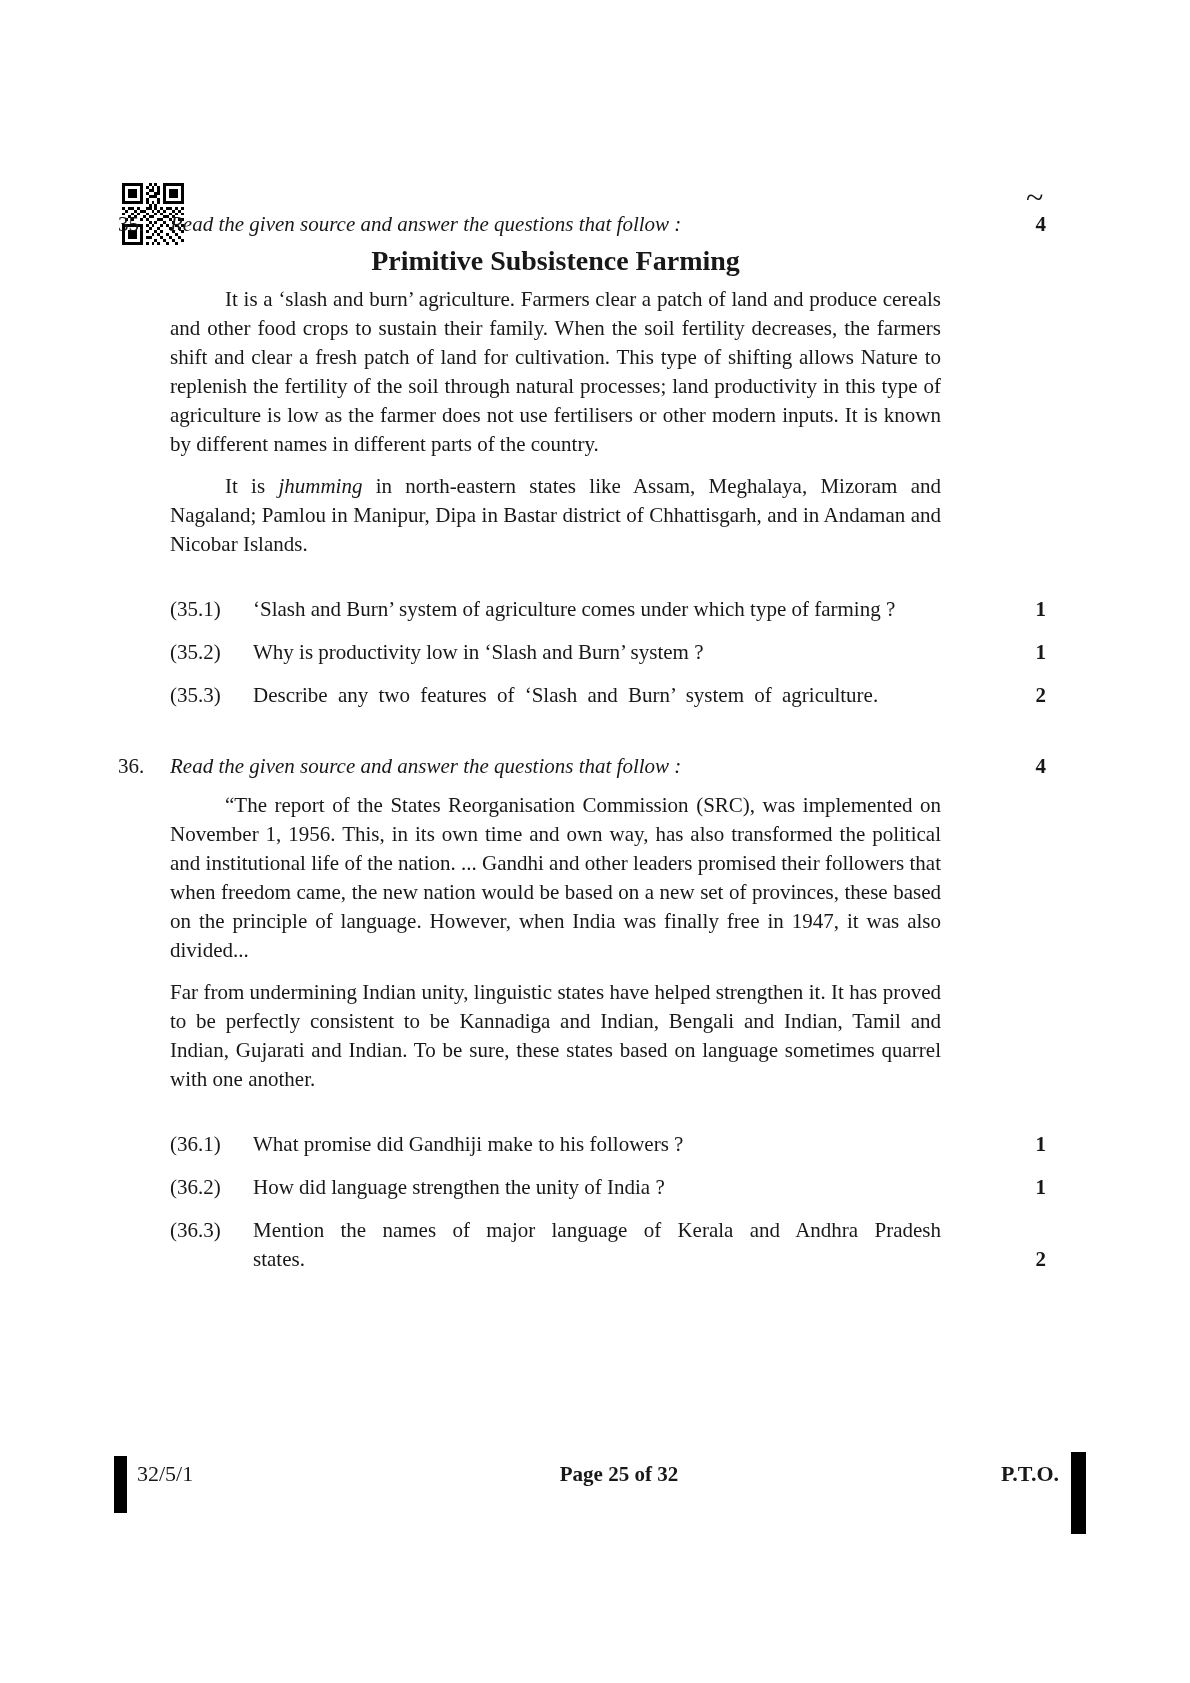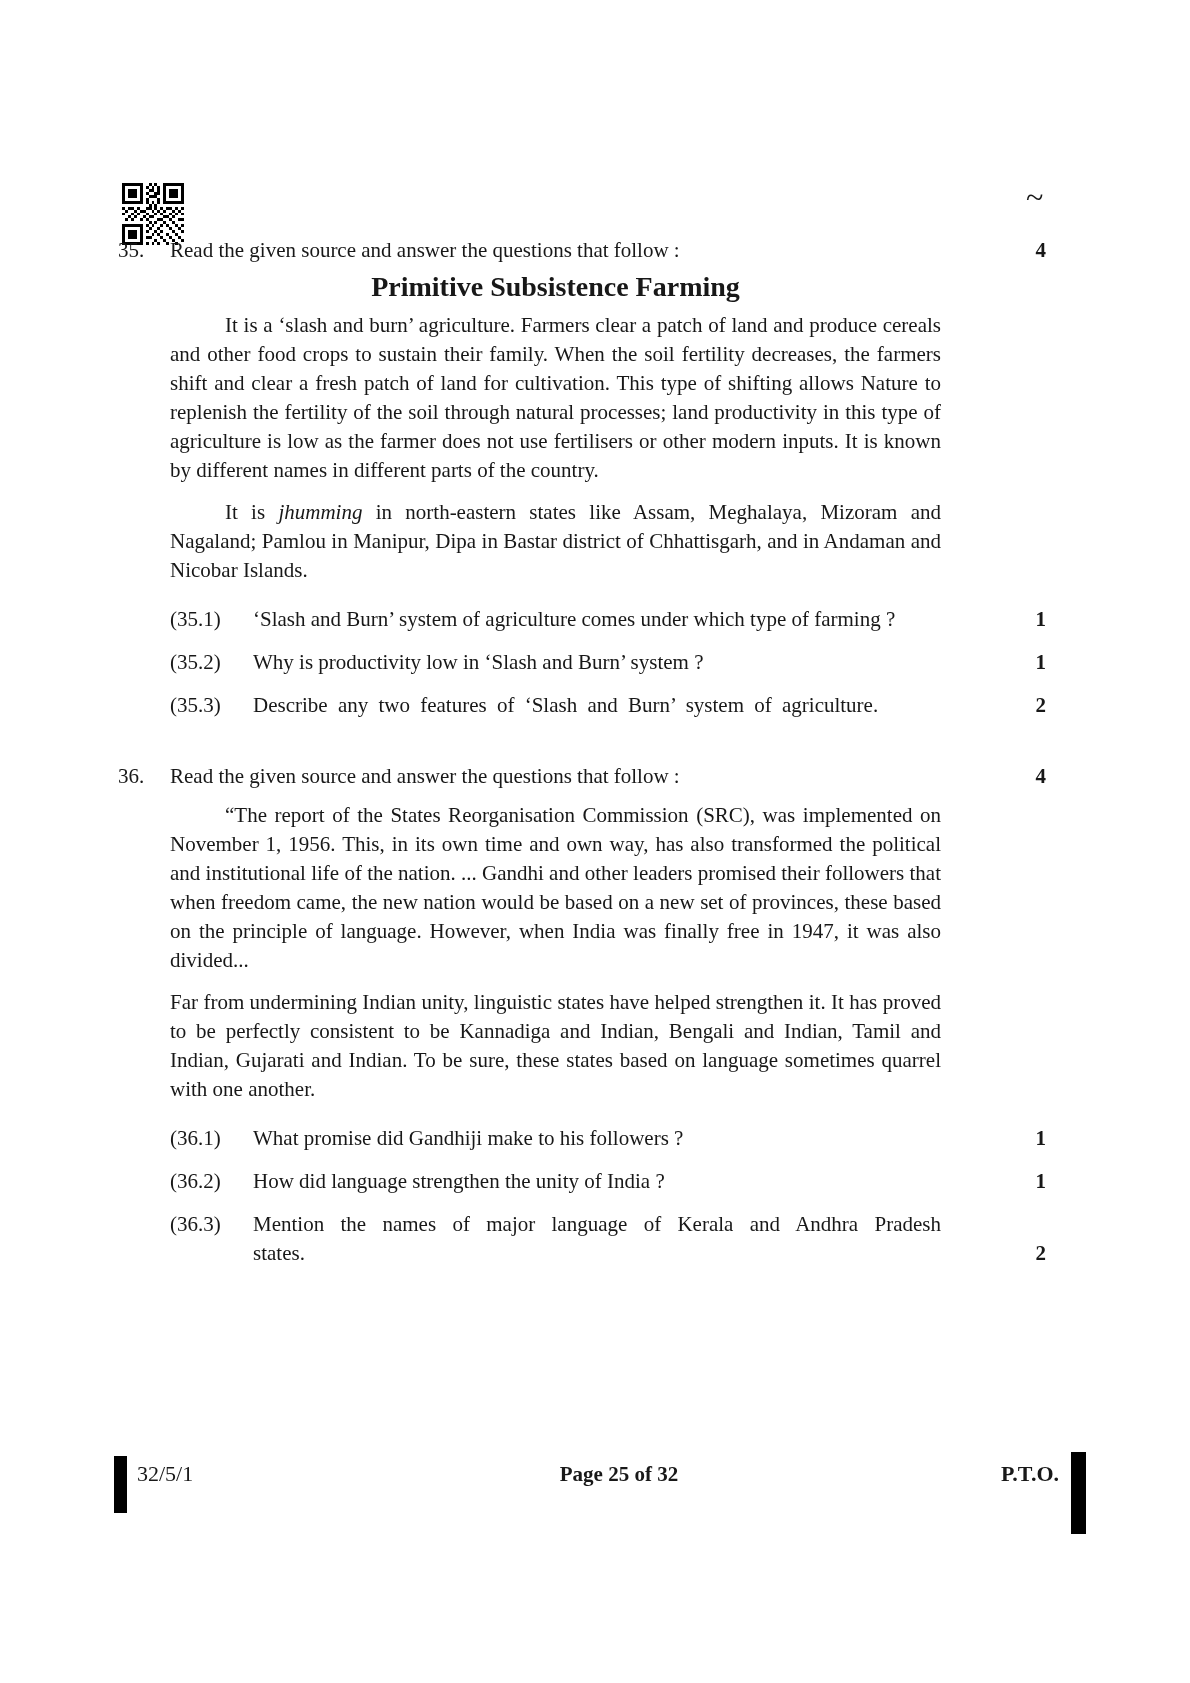--- a/index.html
+++ b/index.html
@@ -22,28 +22,28 @@
   .tilde {
     position: absolute;
     left: 1026px;
     top: 181px;
     font-size: 32px;
     line-height: 32px;
   }
   .content {
     position: absolute;
     left: 118px;
-    top: 236px;
+    top: 210px;
     width: 928px;
     font-size: 21px;
     line-height: 29px;
   }
   .qrow { display: flex; align-items: flex-start; }
   .qnum { width: 52px; }
-  .qbody { width: 771px; }
+  .qbody { width: 771px; font-style: italic; }
   .qmark, .submark {
     flex: 1;
     text-align: right;
     font-weight: bold;
     align-self: flex-end;
   }
   .source-title {
     margin: 7px 0 0 52px;
     width: 771px;
     text-align: center;
@@ -56,21 +56,21 @@
     text-align: justify;
   }
   .para.first { margin-top: 10px; }
   .para.indent { text-indent: 55px; }
   .para em { font-style: italic; }
   .subrow {
     display: flex;
     align-items: flex-start;
     margin: 14px 0 0 52px;
   }
-  .subrow.gap-lg { margin-top: 20px; }
+  .subrow.gap-lg { margin-top: 36px; }
   .subnum { width: 83px; }
   .subtext { width: 688px; text-align: justify; }
   .subtext.spread { word-spacing: 5px; }
   .q36 { margin-top: 42px; }
   .footer-bar-left {
     position: absolute; left: 114px; top: 1456px;
     width: 13px; height: 57px; background: #000;
   }
   .footer-bar-right {
     position: absolute; left: 1071px; top: 1452px;

